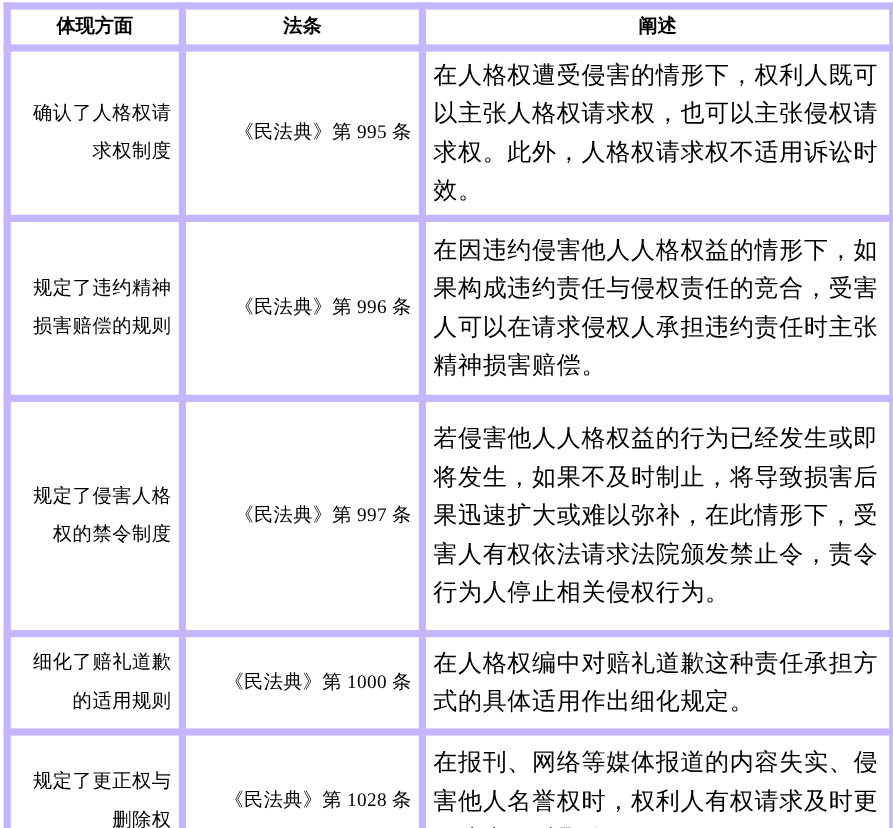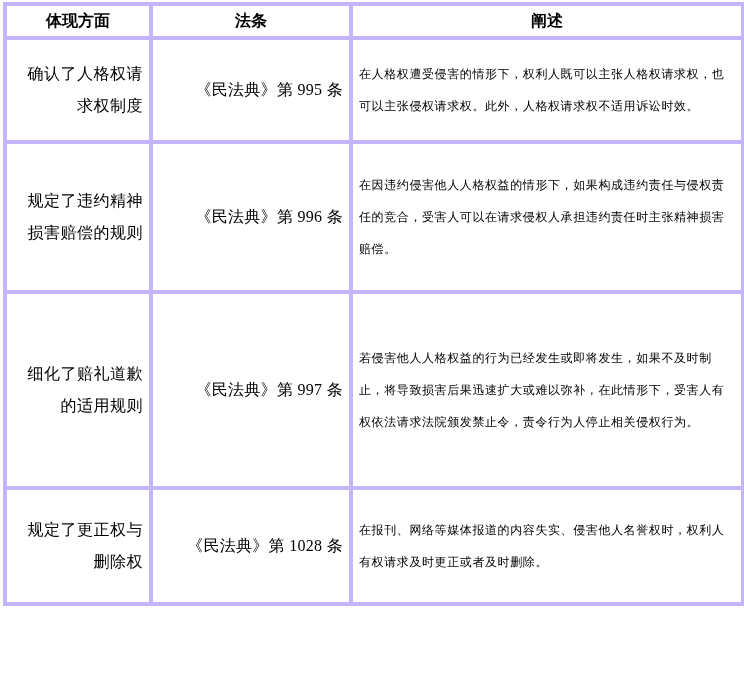--- a/index.html
+++ b/index.html
@@ -20,21 +20,21 @@
     box-sizing: border-box;
     padding: 2px 3px 0 3px;
   }
   table.legal-table {
     border-collapse: collapse;
     width: 738px;
     table-layout: fixed;
   }
   table.legal-table th,
   table.legal-table td {
-    border: 4px solid #c4b5fd;
+    border: 6px solid #c4b5fd;
     vertical-align: middle;
     padding: 4px 6px;
     box-sizing: border-box;
   }
   col.c1 { width: 146px; }
   col.c2 { width: 200px; }
   col.c3 { width: 392px; }
 
   thead th {
     text-align: center;
@@ -52,21 +52,21 @@
     padding-right: 4px;
   }
   td.col-article {
     text-align: right;
     font-size: 16px;
     line-height: 30px;
     letter-spacing: 0.3px;
   }
   td.col-desc {
     text-align: left;
-    font-size: 12px;
+    font-size: 20px;
     line-height: 32px;
     letter-spacing: 0.6px;
     padding-left: 8px;
     padding-right: 6px;
     vertical-align: middle;
   }
   tr.r0 td { height: 104px; }
   tr.r1 td { height: 150px; }
   tr.r2 td { height: 196px; }
   tr.r3 td { height: 82px; }
@@ -94,23 +94,28 @@
         <td class="col-aspect">确认了人格权请求权制度</td>
         <td class="col-article">《民法典》第 995 条</td>
         <td class="col-desc">在人格权遭受侵害的情形下，权利人既可以主张人格权请求权，也可以主张侵权请求权。此外，人格权请求权不适用诉讼时效。</td>
       </tr>
       <tr class="r1">
         <td class="col-aspect">规定了违约精神损害赔偿的规则</td>
         <td class="col-article">《民法典》第 996 条</td>
         <td class="col-desc">在因违约侵害他人人格权益的情形下，如果构成违约责任与侵权责任的竞合，受害人可以在请求侵权人承担违约责任时主张精神损害赔偿。</td>
       </tr>
       <tr class="r2">
-        <td class="col-aspect">细化了赔礼道歉的适用规则</td>
+        <td class="col-aspect">规定了侵害人格权的禁令制度</td>
         <td class="col-article">《民法典》第 997 条</td>
         <td class="col-desc">若侵害他人人格权益的行为已经发生或即将发生，如果不及时制止，将导致损害后果迅速扩大或难以弥补，在此情形下，受害人有权依法请求法院颁发禁止令，责令行为人停止相关侵权行为。</td>
+      </tr>
+      <tr class="r3">
+        <td class="col-aspect">细化了赔礼道歉的适用规则</td>
+        <td class="col-article">《民法典》第 1000 条</td>
+        <td class="col-desc">在人格权编中对赔礼道歉这种责任承担方式的具体适用作出细化规定。</td>
       </tr>
       <tr class="r4">
         <td class="col-aspect">规定了更正权与删除权</td>
         <td class="col-article">《民法典》第 1028 条</td>
         <td class="col-desc">在报刊、网络等媒体报道的内容失实、侵害他人名誉权时，权利人有权请求及时更正或者及时删除。</td>
       </tr>
     </tbody>
   </table>
 </div>
 

